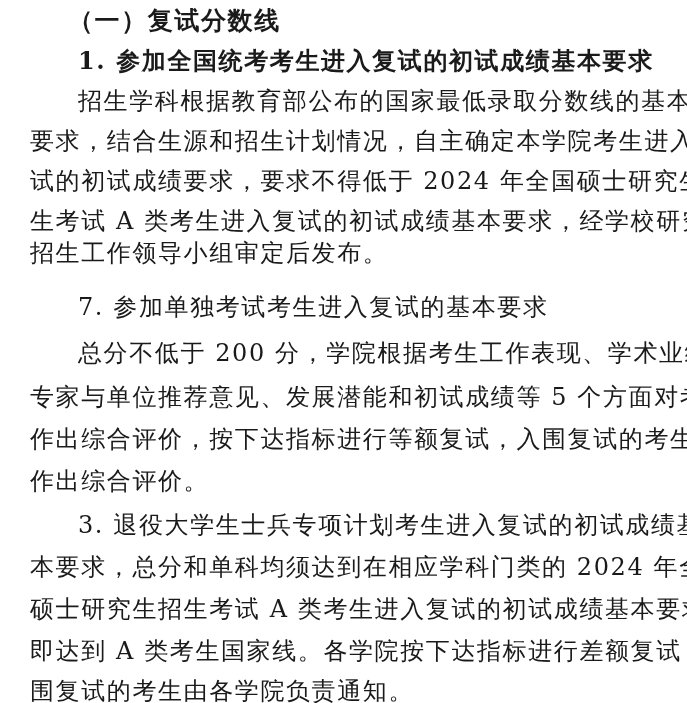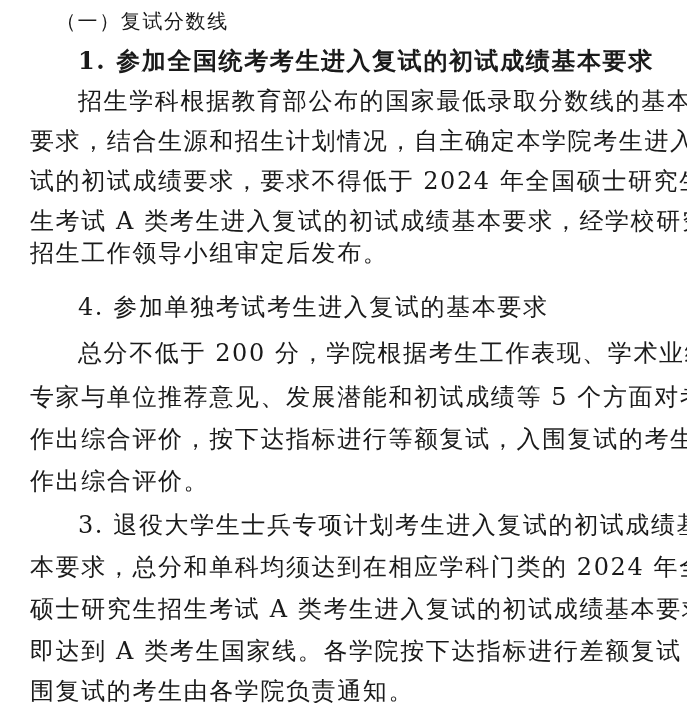--- a/index.html
+++ b/index.html
@@ -1,36 +1,36 @@
 <!DOCTYPE html>
 <html><head>
 <meta charset="utf-8">
 <style>
   html, body { margin:0; padding:0; background:#ffffff; }
   body { width:687px; height:703px; overflow:hidden; position:relative;
          font-family:"DejaVu Serif","Liberation Serif",serif; color:#1a1a1a; }
   .line { position:absolute; left:30px; white-space:nowrap; font-size:24px; line-height:30px;
           letter-spacing:1.6px; }
   .indent { left:78px; }
-  .heading { font-family:"DejaVu Sans","Liberation Sans",sans-serif; font-weight:normal; font-size:20px; left:56px; }
+  .heading { font-family:"DejaVu Sans","Liberation Sans",sans-serif; font-weight:bold; font-size:25px; left:68px; }
 </style>
 </head>
 <body>
 
 <div>
   <div class="line heading" style="top:6px;">（一）复试分数线</div>
 
   <div class="line indent" style="top:46px;font-weight:bold;">1. 参加全国统考考生进入复试的初试成绩基本要求</div>
   <div class="line indent" style="top:86px;">招生学科根据教育部公布的国家最低录取分数线的基本</div>
   <div class="line" style="top:126px;">要求，结合生源和招生计划情况，自主确定本学院考生进入复</div>
   <div class="line" style="top:166px;">试的初试成绩要求，要求不得低于 2024 年全国硕士研究生招</div>
   <div class="line" style="top:206px;">生考试 A 类考生进入复试的初试成绩基本要求，经学校研究生</div>
   <div class="line" style="top:238px;">招生工作领导小组审定后发布。</div>
 
-  <div class="line indent" style="top:292px;">4. 参加单独考试考生进入复试的基本要求</div>
+  <div class="line indent" style="top:292px;">7. 参加单独考试考生进入复试的基本要求</div>
   <div class="line indent" style="top:338px;">总分不低于 200 分，学院根据考生工作表现、学术业绩、</div>
   <div class="line" style="top:382px;">专家与单位推荐意见、发展潜能和初试成绩等 5 个方面对考生</div>
   <div class="line" style="top:424px;">作出综合评价，按下达指标进行等额复试，入围复试的考生由</div>
   <div class="line" style="top:466px;">作出综合评价。</div>
 
   <div class="line indent" style="top:510px;">3. 退役大学生士兵专项计划考生进入复试的初试成绩基</div>
   <div class="line" style="top:552px;">本要求，总分和单科均须达到在相应学科门类的 2024 年全国</div>
   <div class="line" style="top:594px;">硕士研究生招生考试 A 类考生进入复试的初试成绩基本要求，</div>
   <div class="line" style="top:636px;">即达到 A 类考生国家线。各学院按下达指标进行差额复试，入</div>
   <div class="line" style="top:676px;">围复试的考生由各学院负责通知。</div>

